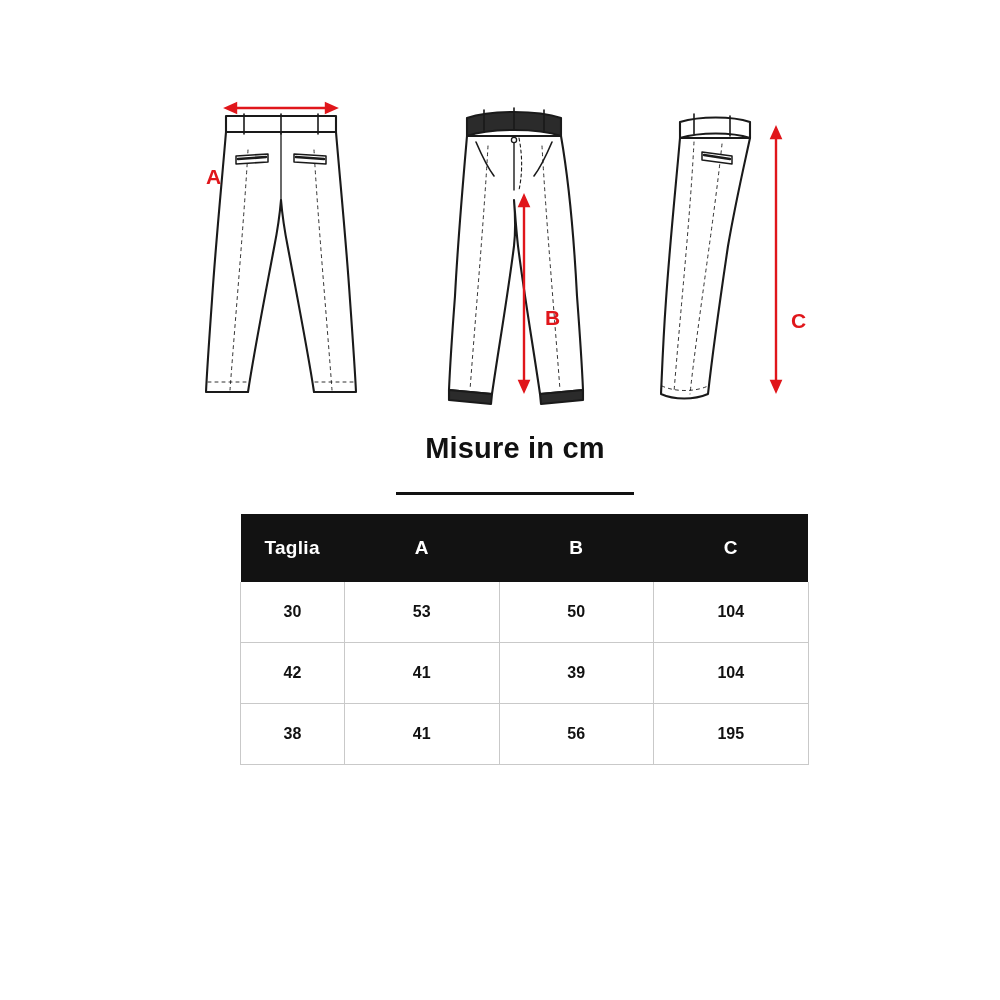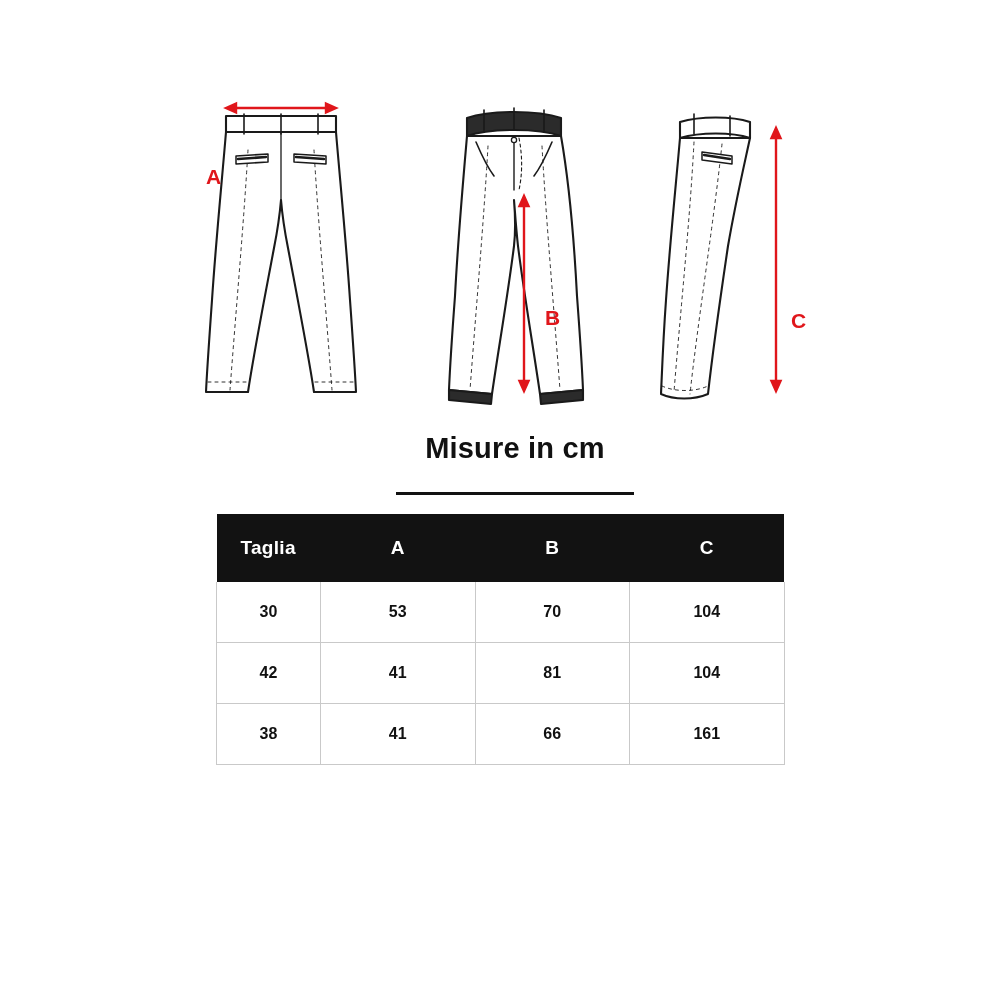--- a/index.html
+++ b/index.html
@@ -77,20 +77,21 @@
   .table-wrap {
     position: absolute;
     left: 216px;
     top: 514px;
     width: 568px;
   }
   table.size-table {
     border-collapse: collapse;
     width: 568px;
     table-layout: fixed;
+    margin-left: 24px;
   }
   table.size-table thead th {
     background: #121212;
     color: #ffffff;
     font-size: 19px;
     font-weight: bold;
     height: 66px;
     text-align: center;
     border: none;
     letter-spacing: 0.3px;
@@ -276,32 +277,32 @@
           <th class="first-col">Taglia</th>
           <th>A</th>
           <th>B</th>
           <th>C</th>
         </tr>
       </thead>
       <tbody>
         <tr>
           <td>30</td>
           <td>53</td>
-          <td>70</td>
+          <td>50</td>
           <td>104</td>
         </tr>
         <tr>
           <td>42</td>
           <td>41</td>
-          <td>81</td>
+          <td>39</td>
           <td>104</td>
         </tr>
         <tr>
           <td>38</td>
           <td>41</td>
-          <td>66</td>
-          <td>161</td>
+          <td>56</td>
+          <td>195</td>
         </tr>
       </tbody>
     </table>
   </div>
 
 </div>
 
 </body></html>

